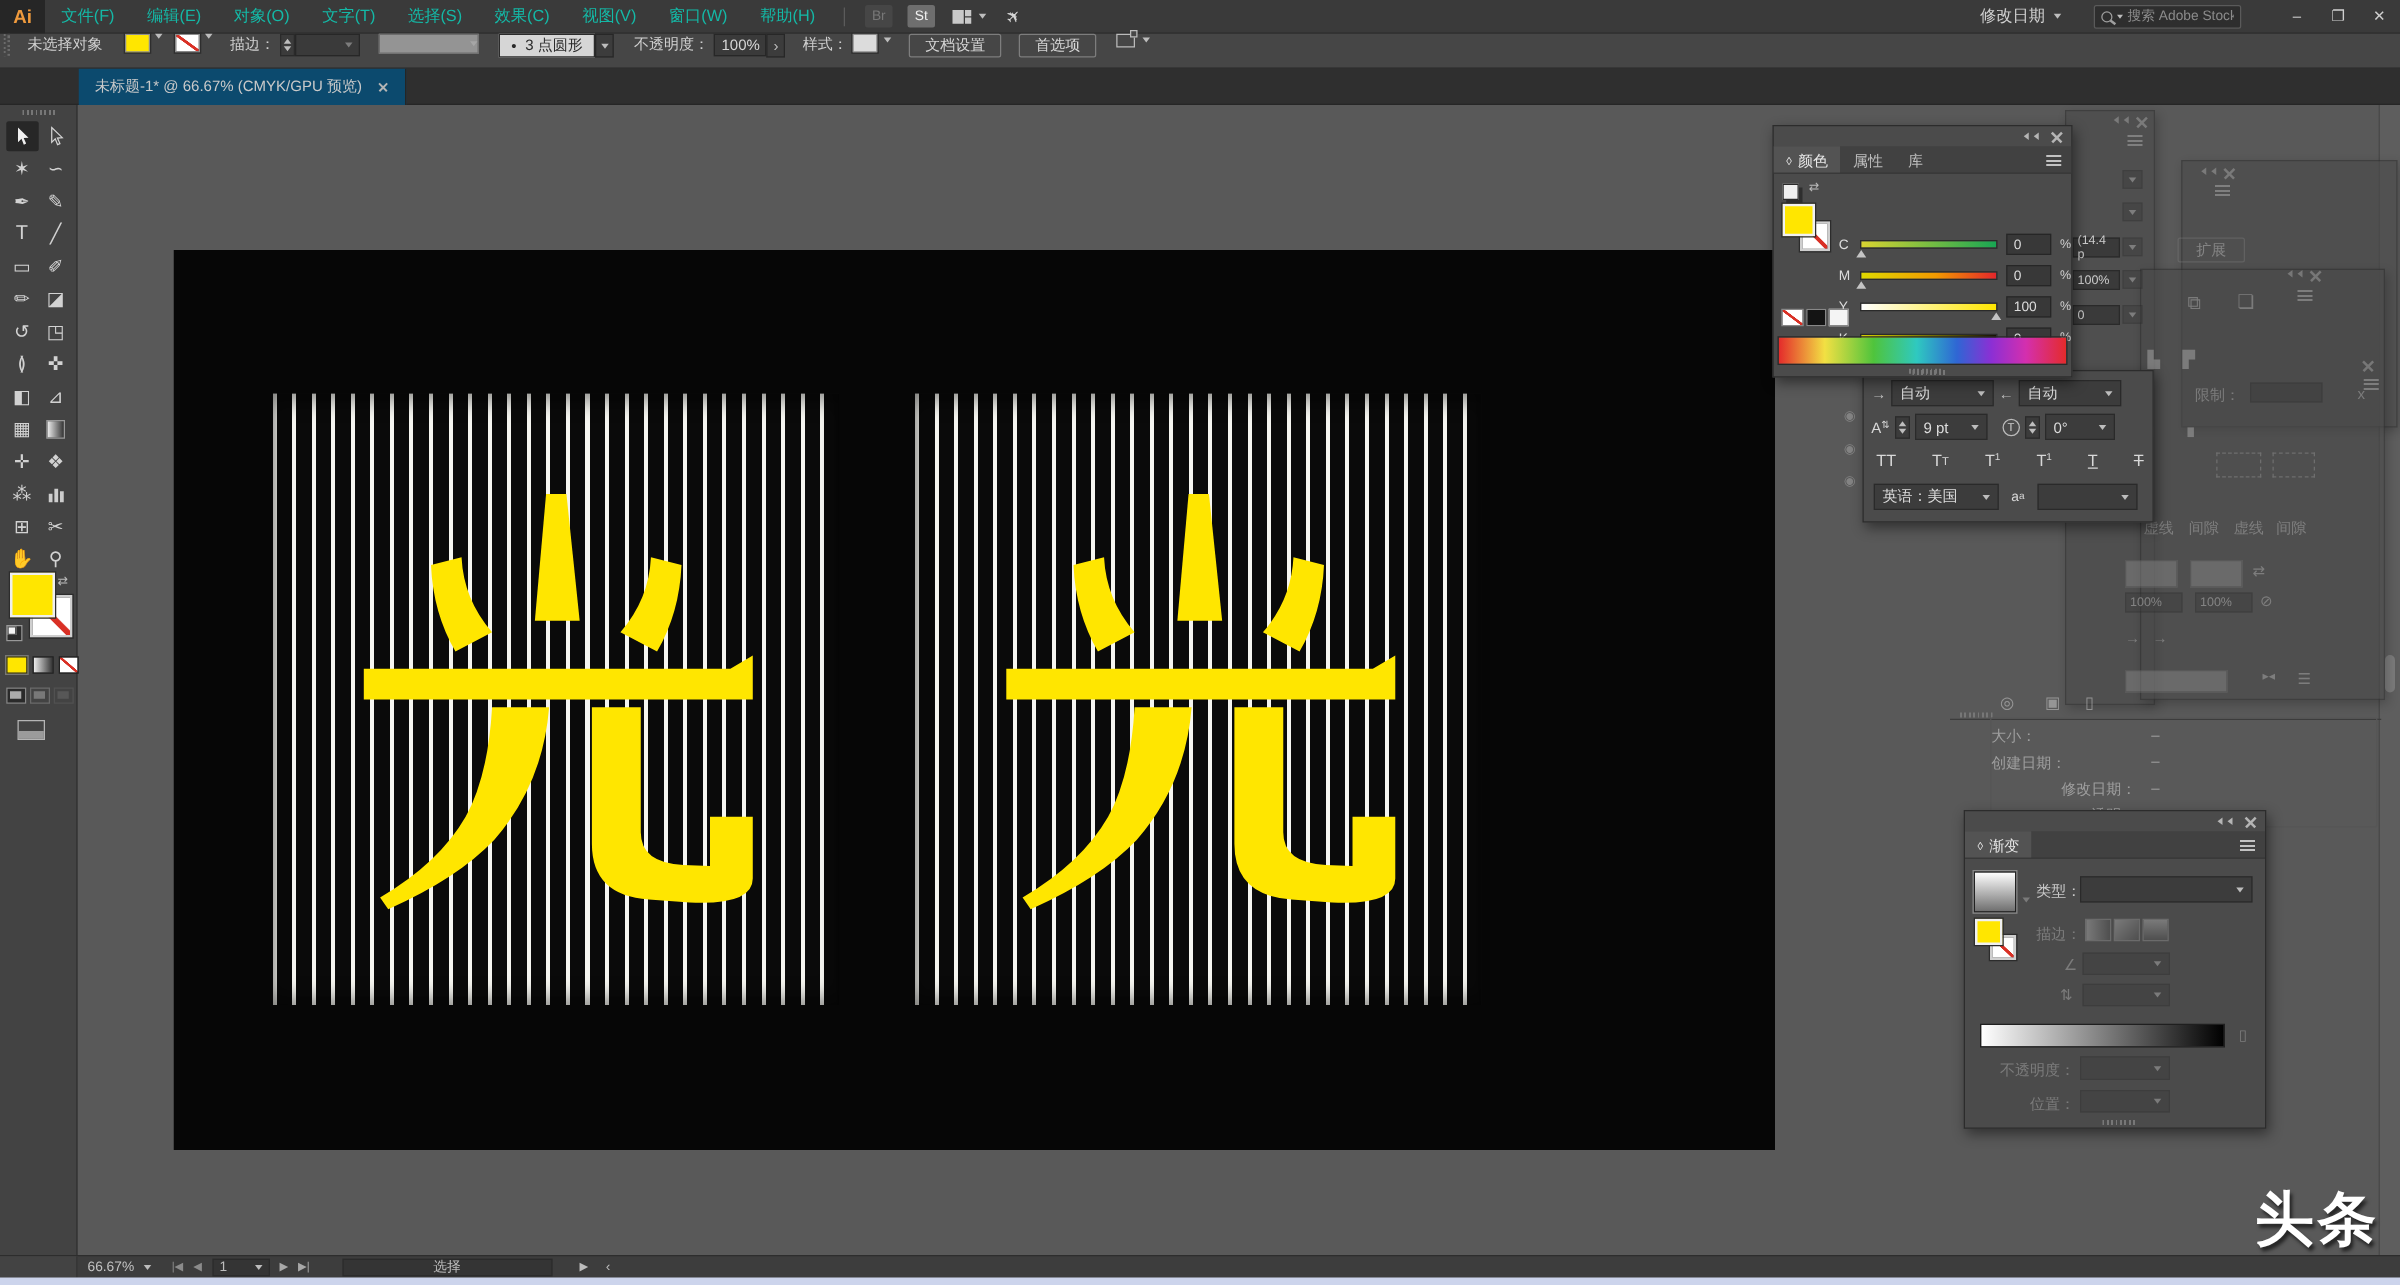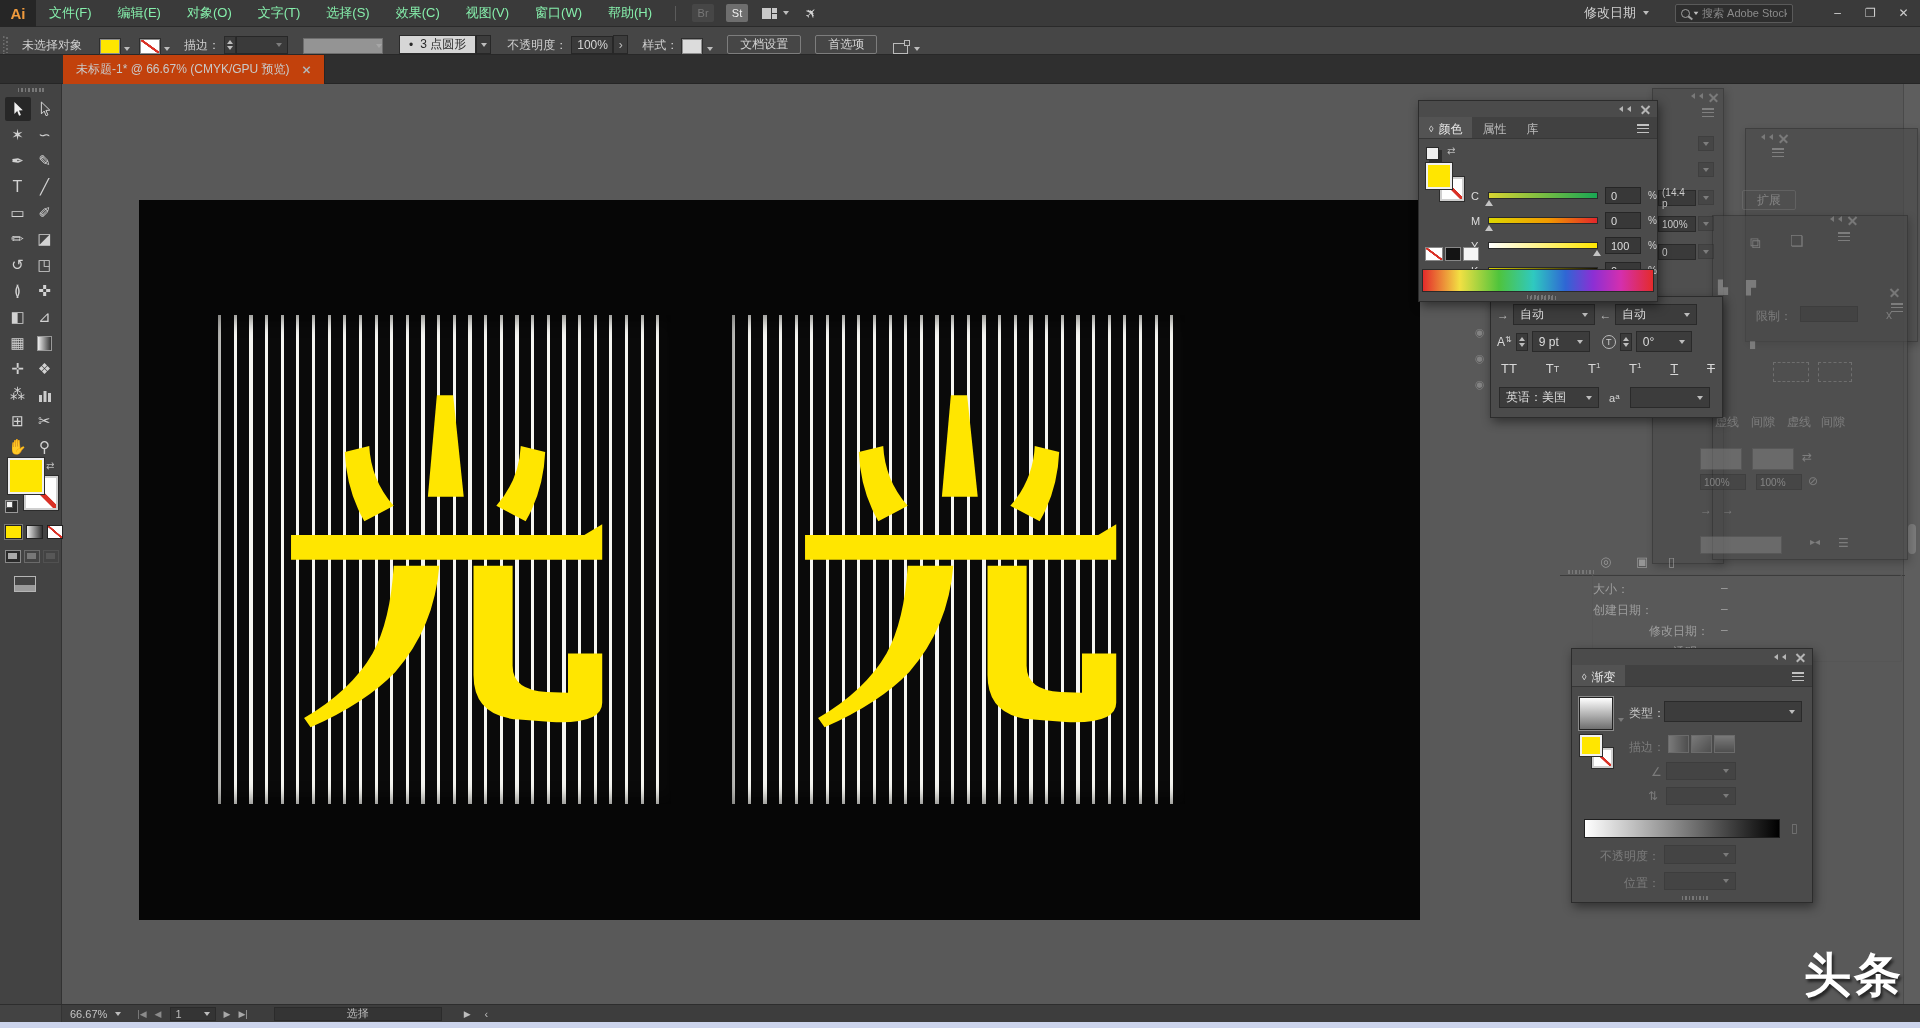--- a/index.html
+++ b/index.html
@@ -20,41 +20,41 @@
 .dotsh{width:26px;height:4px;background:repeating-linear-gradient(90deg,#777 0 1.5px,transparent 1.5px 3.5px)}
 .nonebg{background:linear-gradient(to top right,#fff 44%,#d93025 46%,#d93025 55%,#fff 57%)}
 .mag{width:9px;height:9px;border:1.5px solid #9f9f9f;border-radius:50%;position:relative;display:inline-block}
 .mag::after{content:"";position:absolute;width:5px;height:1.5px;background:#9f9f9f;right:-4px;bottom:-2px;transform:rotate(38deg)}
 .arrg{width:16px;height:11px;display:grid;grid-template-columns:9px 5px;grid-template-rows:5px 5px;gap:1px}
 .arrg i{background:#c9c9c9}.arrg i:first-child{grid-row:1/3}
 .dm{opacity:.42}.dm2{opacity:.6}
 
 .menubar{position:absolute;left:0;top:0;width:100%;height:27px;background:#3a3a3a;border-bottom:1px solid #2a2a2a;display:flex;align-items:center;font-size:13px}
 .ailogo{width:36px;height:27px;display:flex;align-items:center;justify-content:center;color:#ef9a3d;font-weight:bold;font-size:15px;background:#262626}
-.mi{padding:0 13px;height:27px;display:flex;align-items:center;color:#86efac}
+.mi{padding:0 13px;height:27px;display:flex;align-items:center;color:#14b8a6}
 .mdiv{width:1px;height:15px;background:#5b5b5b;margin:0 10px}
 .appbtn{width:22px;height:18px;display:flex;align-items:center;justify-content:center;font-size:11px;border-radius:2px;margin:0 6px}
 .brb{background:#464646;color:#777}
 .stb{background:#6e6e6e;color:#f0f0f0}
 .wsw{display:flex;align-items:center;gap:7px;margin-right:26px;color:#d0d0d0}
 .search{width:118px;height:19px;background:#2e2e2e;border:1px solid #5a5a5a;border-radius:2px;display:flex;align-items:center;gap:3px;padding:0 5px;margin-right:28px}
 .search input{flex:1;min-width:0;background:transparent;border:0;outline:0;color:#bbb;font-size:11px;font-family:inherit}
 .search input::placeholder{color:#8b8b8b}
 .winbtn{width:33px;height:27px;display:flex;align-items:center;justify-content:center;color:#cfcfcf;font-size:12px}
 
-.controlbar{position:absolute;left:0;top:27px;width:100%;height:28px;background:#464646;border-bottom:1px solid #282828;display:flex;align-items:flex-end;font-size:12px;color:#cfcfcf}
+.controlbar{position:absolute;left:0;top:27px;width:100%;height:28px;background:#464646;border-bottom:1px solid #282828;display:flex;align-items:flex-start;font-size:12px;color:#cfcfcf}
 .vdots{width:5px;height:18px;margin-left:3px;background:repeating-linear-gradient(180deg,#6b6b6b 0 1.5px,transparent 1.5px 3.5px),repeating-linear-gradient(180deg,#6b6b6b 0 1.5px,transparent 1.5px 3.5px);background-size:1.5px 100%,1.5px 100%;background-position:0 0,3px 2px;background-repeat:repeat-y}
 .sw{width:20px;height:15px;border:1px solid #8e8e8e;outline:1px solid #2e2e2e}
 .fieldd{height:18px;background:#3a3a3a;border:1px solid #272727;display:flex;align-items:center;padding:0 5px;color:#d6d6d6}
 .brushf{height:19px;background:#d6d6d6;color:#2a2a2a;display:flex;align-items:center;gap:7px;padding:0 9px;border:1px solid #2b2b2b}
 .ddbtn{width:15px;height:19px;background:#3c3c3c;border:1px solid #272727;display:flex;align-items:center;justify-content:center}
 .cbtn{height:19px;padding:0 12px;border:1px solid #7d7d7d;border-radius:2px;display:flex;align-items:center;color:#d6d6d6;margin-left:14px}
 
 .tabbar{position:absolute;left:0;top:55px;width:100%;height:29px;background:#2f2f2f;border-bottom:1px solid #262626}
-.doctab{position:absolute;left:63px;top:0;height:29px;display:flex;align-items:center;gap:12px;padding:0 13px;background:#c2410c;color:#c9c9c9;font-size:12px;border-right:1px solid #252525}
+.doctab{position:absolute;left:63px;top:0;height:29px;display:flex;align-items:center;gap:12px;padding:0 13px;background:#0c4a6e;color:#c9c9c9;font-size:12px;border-right:1px solid #252525}
 
 .toolbar{position:absolute;left:0;top:84px;width:62px;height:920px;background:#434343;border-right:1px solid #323232}
 .tgrid{position:absolute;top:12px;left:4px;width:54px;display:grid;grid-template-columns:27px 27px;grid-auto-rows:26px;justify-items:center;align-items:center;color:#d2d2d2;font-size:15px}
 .tcell{width:26px;height:24px;display:flex;align-items:center;justify-content:center}
 .tact{background:#272727;border-radius:2px}
 .gsw{width:15px;height:15px;background:linear-gradient(90deg,#eee,#333);border:1px solid #999}
 .rot45{transform:rotate(-45deg);display:inline-block}
 
 .canvas{position:absolute;left:62px;top:84px;width:1841px;height:920px;background:#595959}
 .blackboard{position:absolute;left:77px;top:116px;width:1281px;height:720px;background:#060606}

